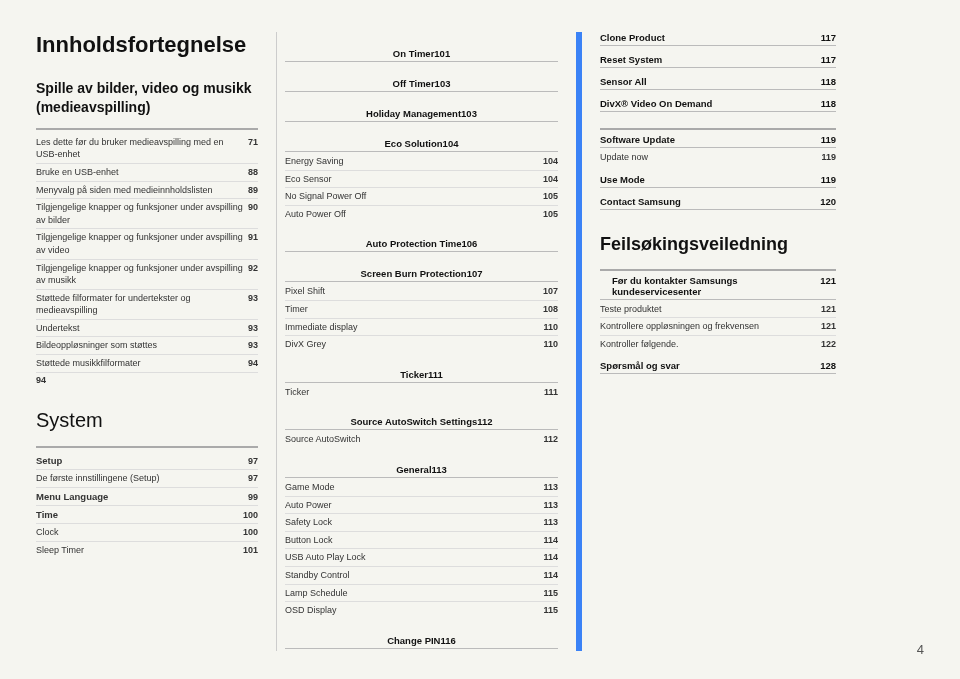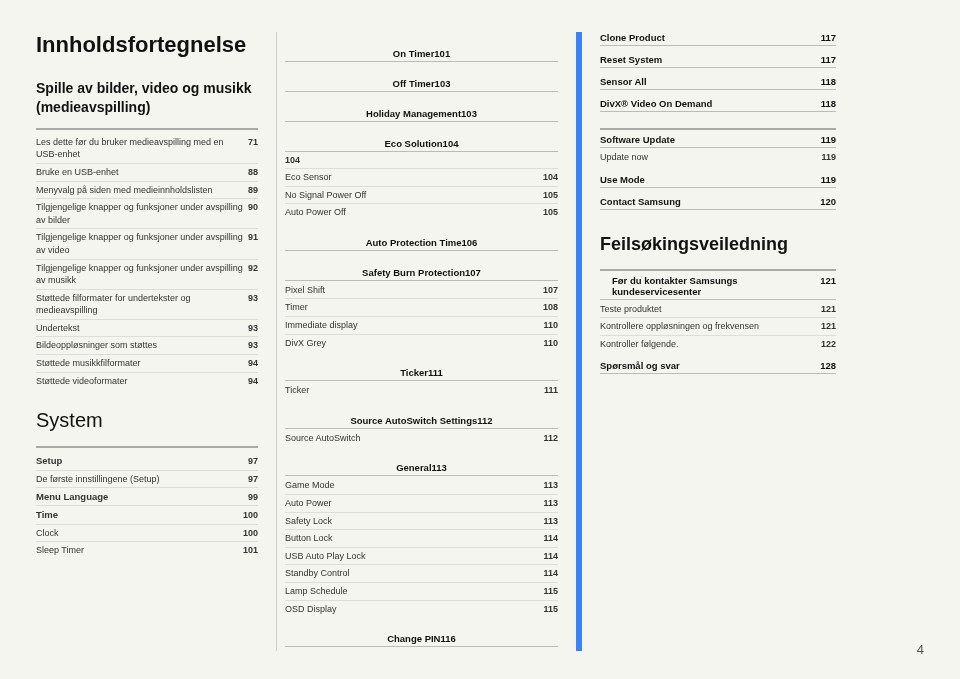--- a/index.html
+++ b/index.html
@@ -201,21 +201,20 @@
         </div>
         <div class="toc-row">
           <span class="toc-label">Bildeoppløsninger som støttes</span>
           <span class="toc-num">93</span>
         </div>
         <div class="toc-row">
           <span class="toc-label">Støttede musikkfilformater</span>
           <span class="toc-num">94</span>
         </div>
         <div class="toc-row">
-          <span class="toc-label">Støttede videoformater</span>
           <span class="toc-num">94</span>
         </div>
       </div>
 
     <div class="system-title">System</div>
     <div class="sep"></div>
 
     <div id="left-system-items">
         <div class="toc-row">
           <span class="toc-label bold">Setup</span>
@@ -263,20 +262,21 @@
             <span>Holiday Management</span>
             <span>103</span>
           </div>
         </div>
         <div class="mid-group">
           <div class="mid-group-title">
             <span>Eco Solution</span>
             <span>104</span>
           </div>
           <div class="toc-row">
+            <span class="toc-label">Energy Saving</span>
             <span class="toc-num">104</span>
           </div>
           <div class="toc-row">
             <span class="toc-label">Eco Sensor</span>
             <span class="toc-num">104</span>
           </div>
           <div class="toc-row">
             <span class="toc-label">No Signal Power Off</span>
             <span class="toc-num">105</span>
           </div>
@@ -286,21 +286,21 @@
           </div>
         </div>
         <div class="mid-group">
           <div class="mid-group-title">
             <span>Auto Protection Time</span>
             <span>106</span>
           </div>
         </div>
         <div class="mid-group">
           <div class="mid-group-title">
-            <span>Safety Burn Protection</span>
+            <span>Screen Burn Protection</span>
             <span>107</span>
           </div>
           <div class="toc-row">
             <span class="toc-label">Pixel Shift</span>
             <span class="toc-num">107</span>
           </div>
           <div class="toc-row">
             <span class="toc-label">Timer</span>
             <span class="toc-num">108</span>
           </div>

